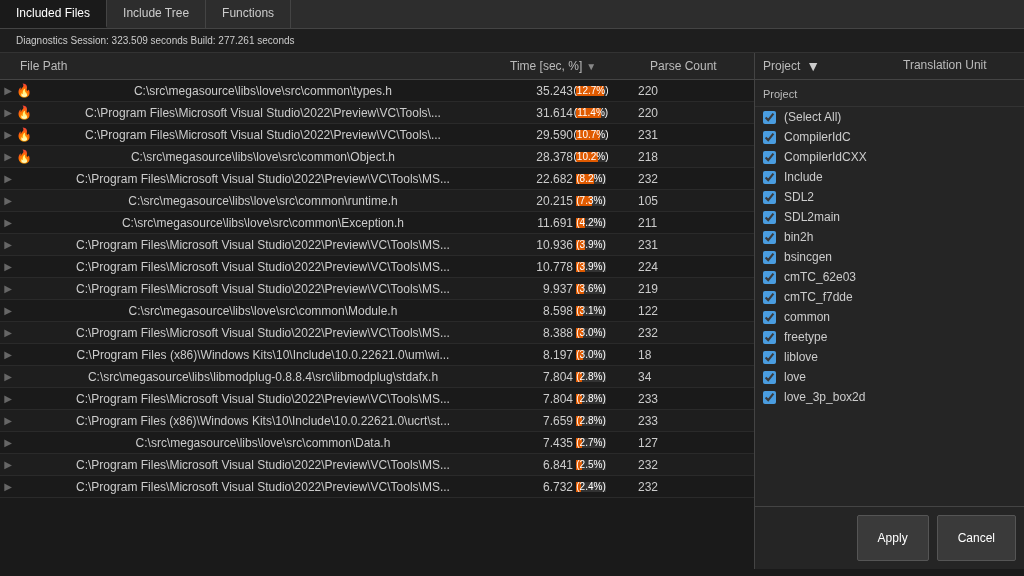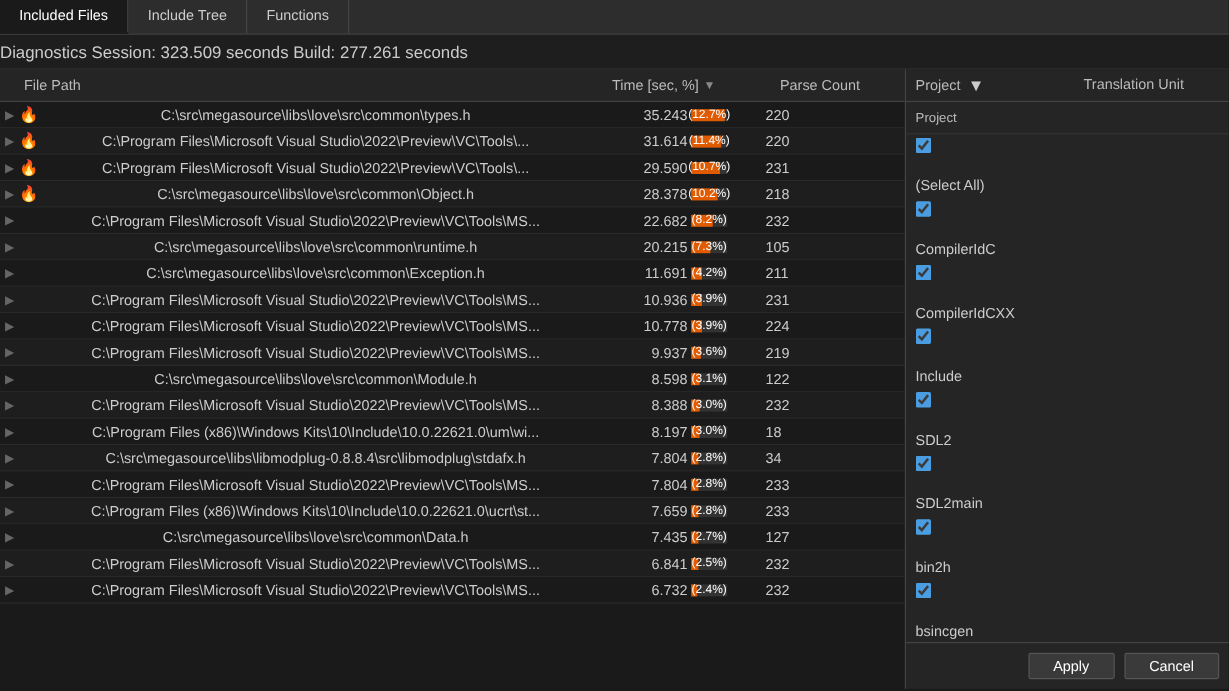--- a/index.html
+++ b/index.html
@@ -23,24 +23,24 @@
       border-right: 1px solid #444;
       font-size: 12px;
       color: #ccc;
     }
     .tab.active {
       background: #1a1a1a;
       color: #fff;
       border-bottom: 2px solid #1a1a1a;
     }
     .diagnostics-bar {
-      padding: 6px 0;
+      padding: 6px 16px;
       background: #1e1e1e;
       color: #ccc;
-      font-size: 14px;
+      font-size: 10px;
       border-bottom: 1px solid #333;
     }
     .main-container {
       display: flex;
       height: calc(576px - 60px);
     }
     .table-container {
       flex: 1;
       overflow: hidden;
       display: flex;
@@ -177,46 +177,45 @@
     }
     .checkbox-list {
       flex: 1;
       overflow-y: auto;
     }
     .checkbox-list::-webkit-scrollbar { width: 6px; }
     .checkbox-list::-webkit-scrollbar-track { background: #2a2a2a; }
     .checkbox-list::-webkit-scrollbar-thumb { background: #555; }
     .checkbox-item {
       display: flex;
-      align-items: flex-start;
+      align-items: flex-end;
       padding: 3px 8px;
-      gap: 20px;
+      gap: 8px;
       cursor: pointer;
-      flex-direction: column;
     }
     .checkbox-item input[type="checkbox"] {
       accent-color: #4a9de0;
       width: 13px;
       height: 13px;
       cursor: pointer;
     }
     .checkbox-item label {
       color: #ccc;
       font-size: 12px;
       cursor: pointer;
     }
     .panel-buttons {
       display: flex;
       gap: 8px;
       padding: 8px;
       border-top: 1px solid #444;
       justify-content: flex-end;
     }
     .btn {
-      padding: 3px 20px;
+      padding: 15px 20px;
       font-size: 12px;
       cursor: pointer;
       border: 1px solid #555;
       border-radius: 2px;
     }
     .btn-apply {
       background: #3a3a3a;
       color: #fff;
     }
     .btn-cancel {

